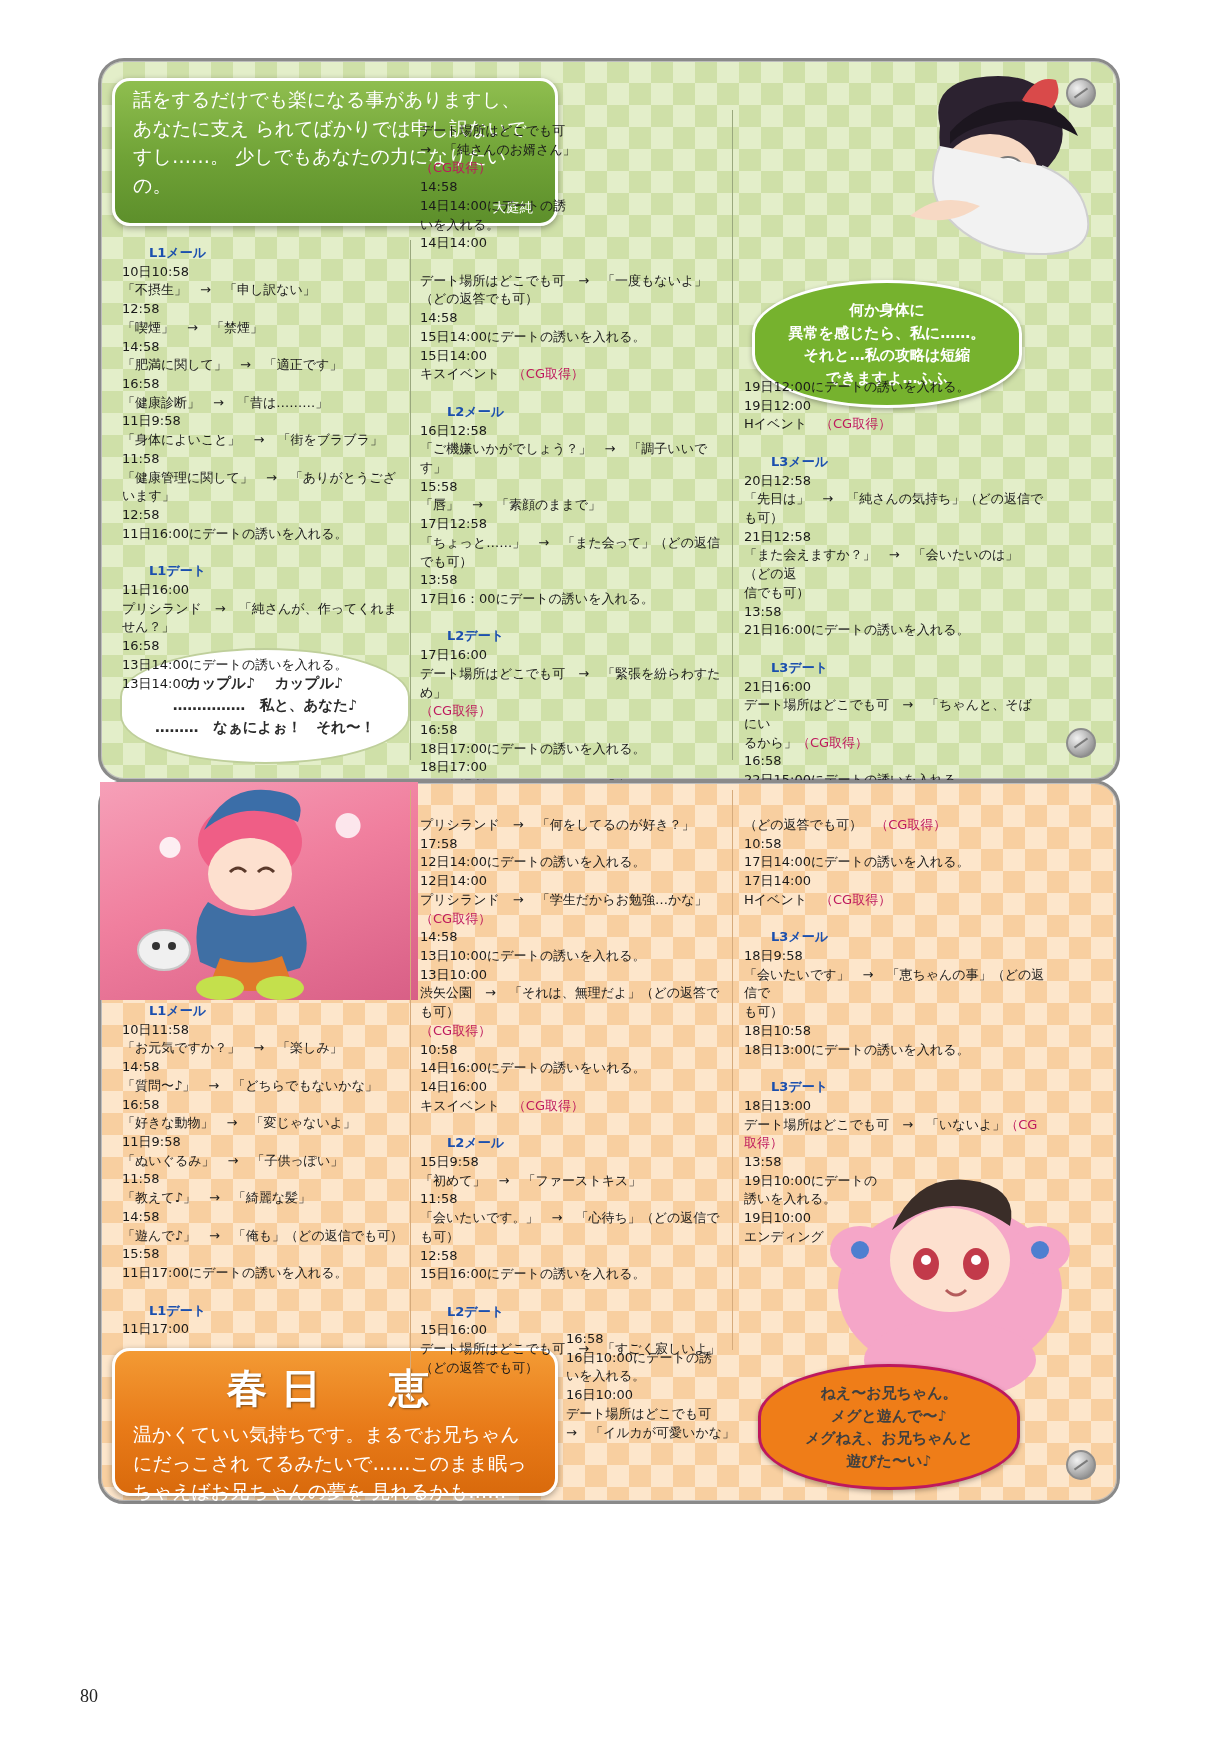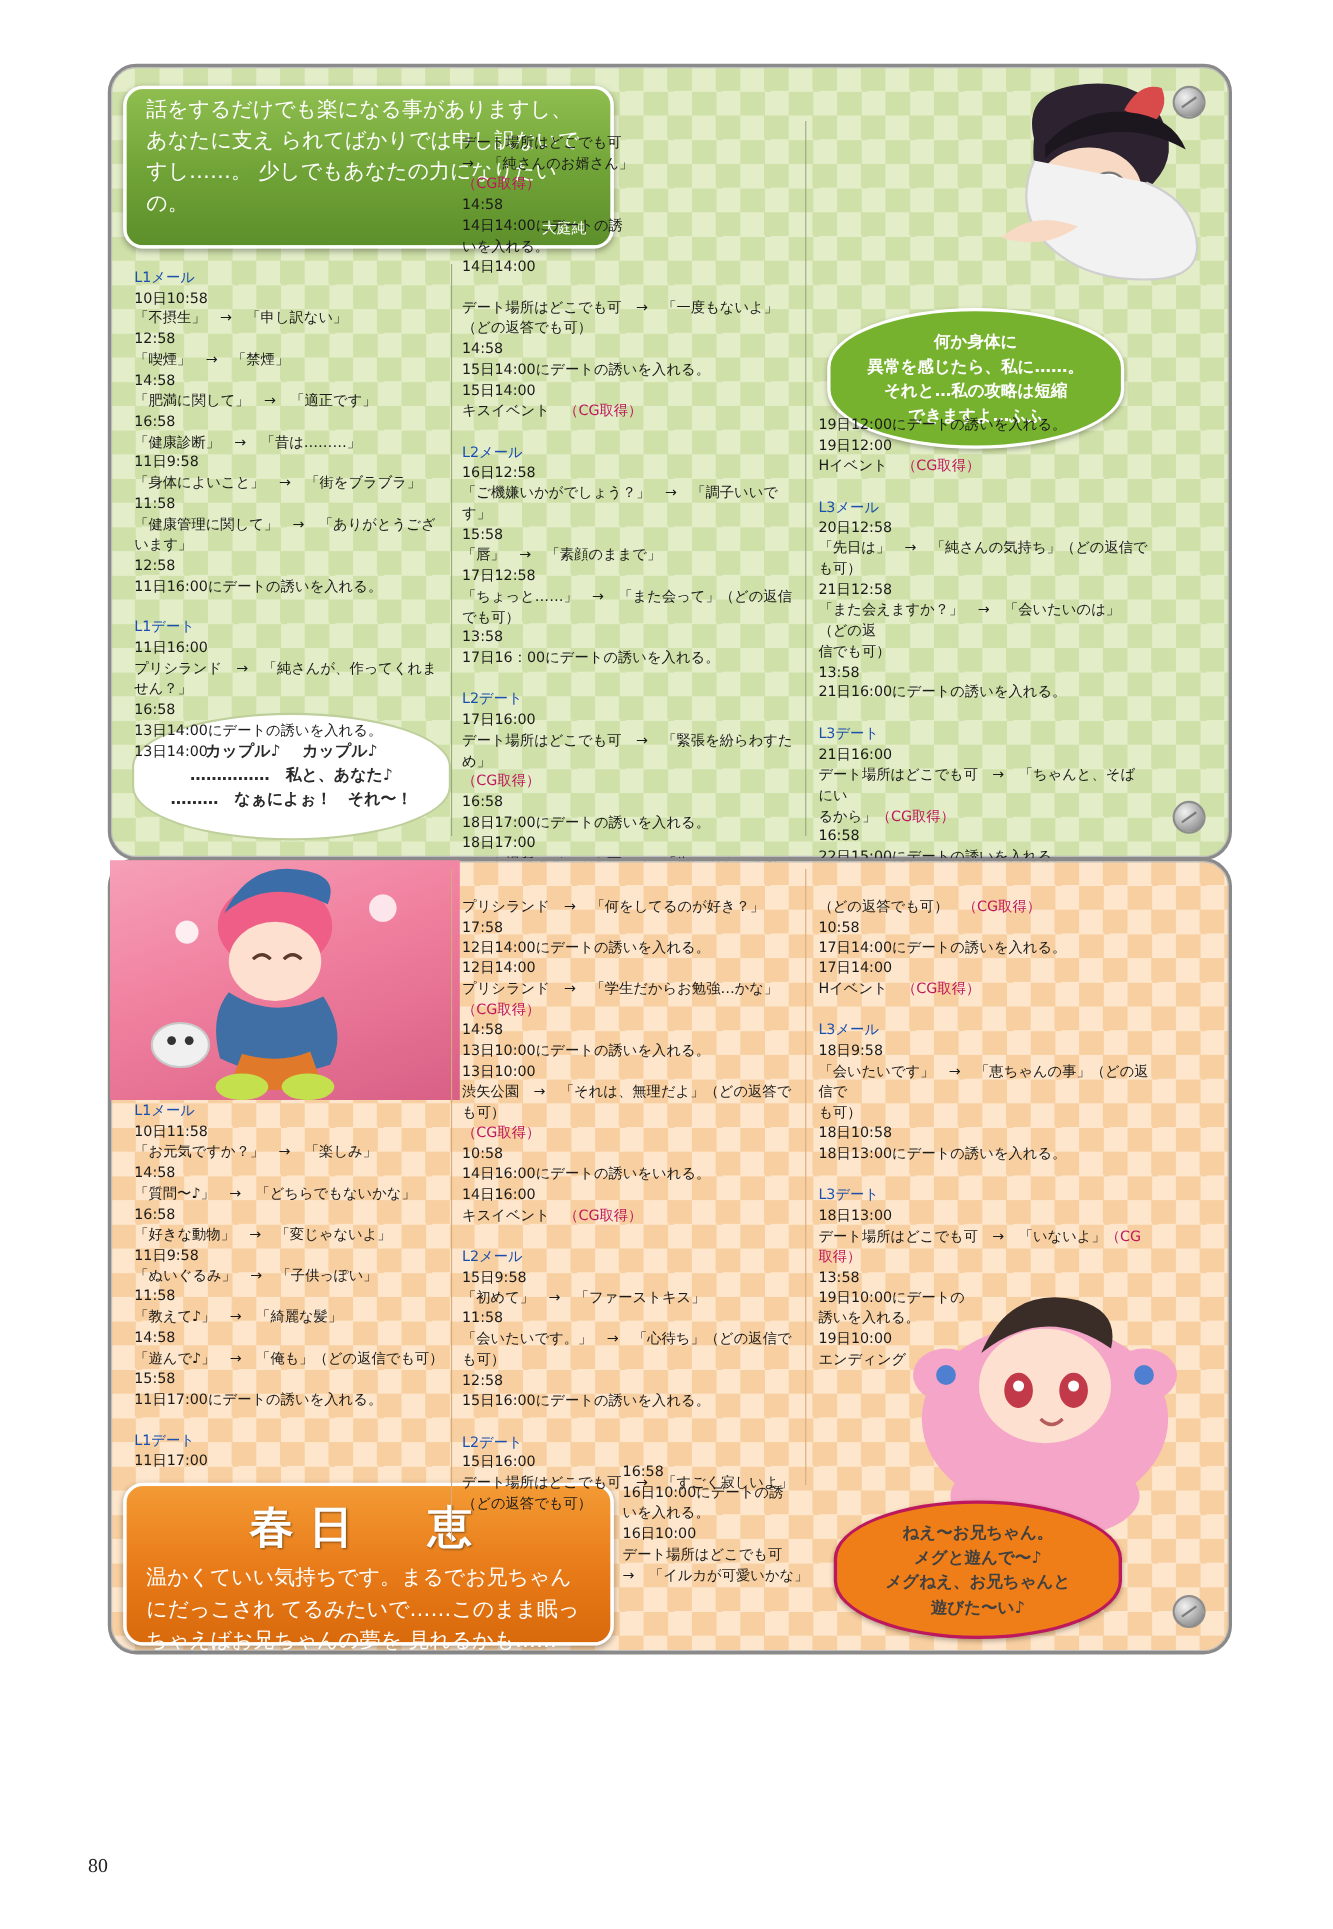--- a/index.html
+++ b/index.html
@@ -79,21 +79,21 @@
   }
 
   
   .col{
     position:absolute;
     font-size:13px;
     line-height:1.44;
     color:#1a1a1a;
     white-space:pre-wrap;
   }
-  .col .hdr{color:#1b4fae;font-weight:normal;}
+  .col .hdr{color:#1b4fae;font-weight:bold;margin-left:27px;}
   .col .cg{color:#be185d;}
   .col .ln{display:block;}
   .divider{
     position:absolute;width:1px;background:#9aa87e;
   }
   .divider.orange{background:#d6ab7c;}
 
   
   .bubble{
     position:absolute;

